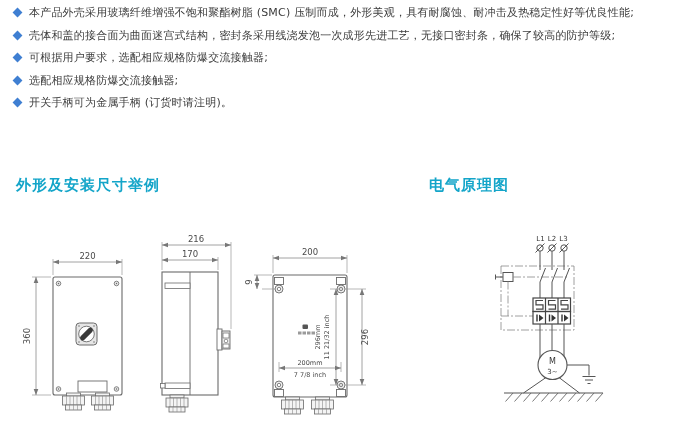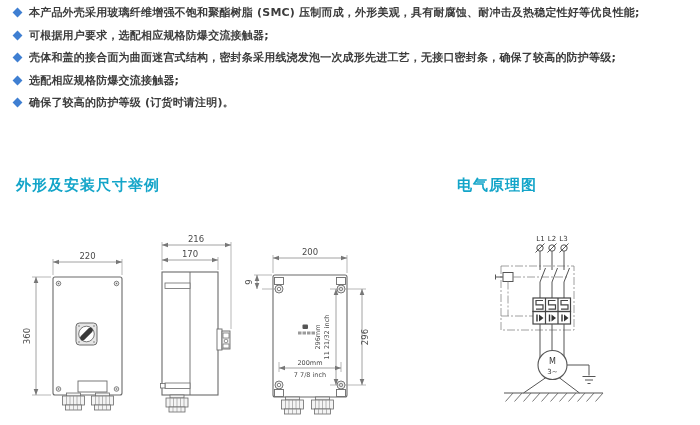--- a/index.html
+++ b/index.html
@@ -2,25 +2,25 @@
 <html><head>
 <meta charset="utf-8">
 <style>
   html,body{margin:0;padding:0;}
   body{width:700px;height:425px;background:#ffffff;font-family:"DejaVu Sans","Liberation Sans",sans-serif;}
   .page{position:relative;width:700px;height:425px;overflow:hidden;background:#fff;}
 
   .feature-list{position:absolute;left:14px;top:6px;margin:0;padding:0;list-style:none;}
   .feature-list li{display:flex;align-items:flex-start;margin:0 0 8.5px 0;height:14px;white-space:nowrap;}
   .bullet{flex:0 0 auto;width:7px;height:7px;background:#3f7fd2;transform:rotate(45deg);margin:3px 8px 0 0;}
-  .ftext{font-size:11px;line-height:14px;color:#3c3c3c;letter-spacing:0.2px;font-weight:bold;}
+  .ftext{font-size:11px;line-height:14px;color:#3c3c3c;letter-spacing:0.2px;}
 
   .sec-title{position:absolute;font-size:15px;font-weight:bold;color:#14a5c9;letter-spacing:1px;white-space:nowrap;}
   .sec-title.left{left:16px;top:176px;}
-  .sec-title.right{left:457px;top:176px;}
+  .sec-title.right{left:429px;top:176px;}
 
   svg.drawings{position:absolute;left:0;top:0;}
   svg text{font-family:"DejaVu Sans","Liberation Sans",sans-serif;fill:#4a4a4a;}
   .dimtxt{font-size:8.5px;}
   .dimtxt-sm{font-size:6.5px;}
   .schtxt{font-size:7px;fill:#333;}
   .outline{stroke:#6a6a6a;fill:#ffffff;stroke-width:1.1;}
   .dim{stroke:#8a8a8a;stroke-width:0.8;fill:none;}
   .ext{stroke:#9a9a9a;stroke-width:0.7;fill:none;}
   .sch{stroke:#555;stroke-width:1;fill:none;}
@@ -32,33 +32,33 @@
 
 <div class="page">
 
   <ul class="feature-list">
     <li>
         <span class="bullet"></span>
         <span class="ftext">本产品外壳采用玻璃纤维增强不饱和聚酯树脂 (SMC) 压制而成，外形美观，具有耐腐蚀、耐冲击及热稳定性好等优良性能;</span>
       </li>
     <li>
         <span class="bullet"></span>
+        <span class="ftext">壳体和盖的接合面为曲面迷宫式结构，密封条采用线浇发泡一次成形先进工艺，无接口密封条，确保了较高的防护等级;</span>
+      </li>
+    <li>
+        <span class="bullet"></span>
         <span class="ftext">可根据用户要求，选配相应规格防爆交流接触器;</span>
       </li>
     <li>
         <span class="bullet"></span>
-        <span class="ftext">壳体和盖的接合面为曲面迷宫式结构，密封条采用线浇发泡一次成形先进工艺，无接口密封条，确保了较高的防护等级;</span>
-      </li>
-    <li>
-        <span class="bullet"></span>
         <span class="ftext">选配相应规格防爆交流接触器;</span>
       </li>
     <li>
         <span class="bullet"></span>
-        <span class="ftext">确保了较高的防护等级 (订货时请注明)。</span>
+        <span class="ftext">开关手柄可为金属手柄 (订货时请注明)。</span>
       </li>
   </ul>
 
   <div class="sec-title left">外形及安装尺寸举例</div>
   <div class="sec-title right">电气原理图</div>
 
   <svg class="drawings" width="700" height="425" viewBox="0 0 700 425">
     <defs>
       <marker id="da" viewBox="0 0 10 10" refX="9" refY="5" markerWidth="7" markerHeight="7" orient="auto-start-reverse" markerUnits="userSpaceOnUse">
         <path d="M0,1.5 L9,5 L0,8.5 z" fill="#777"></path>

